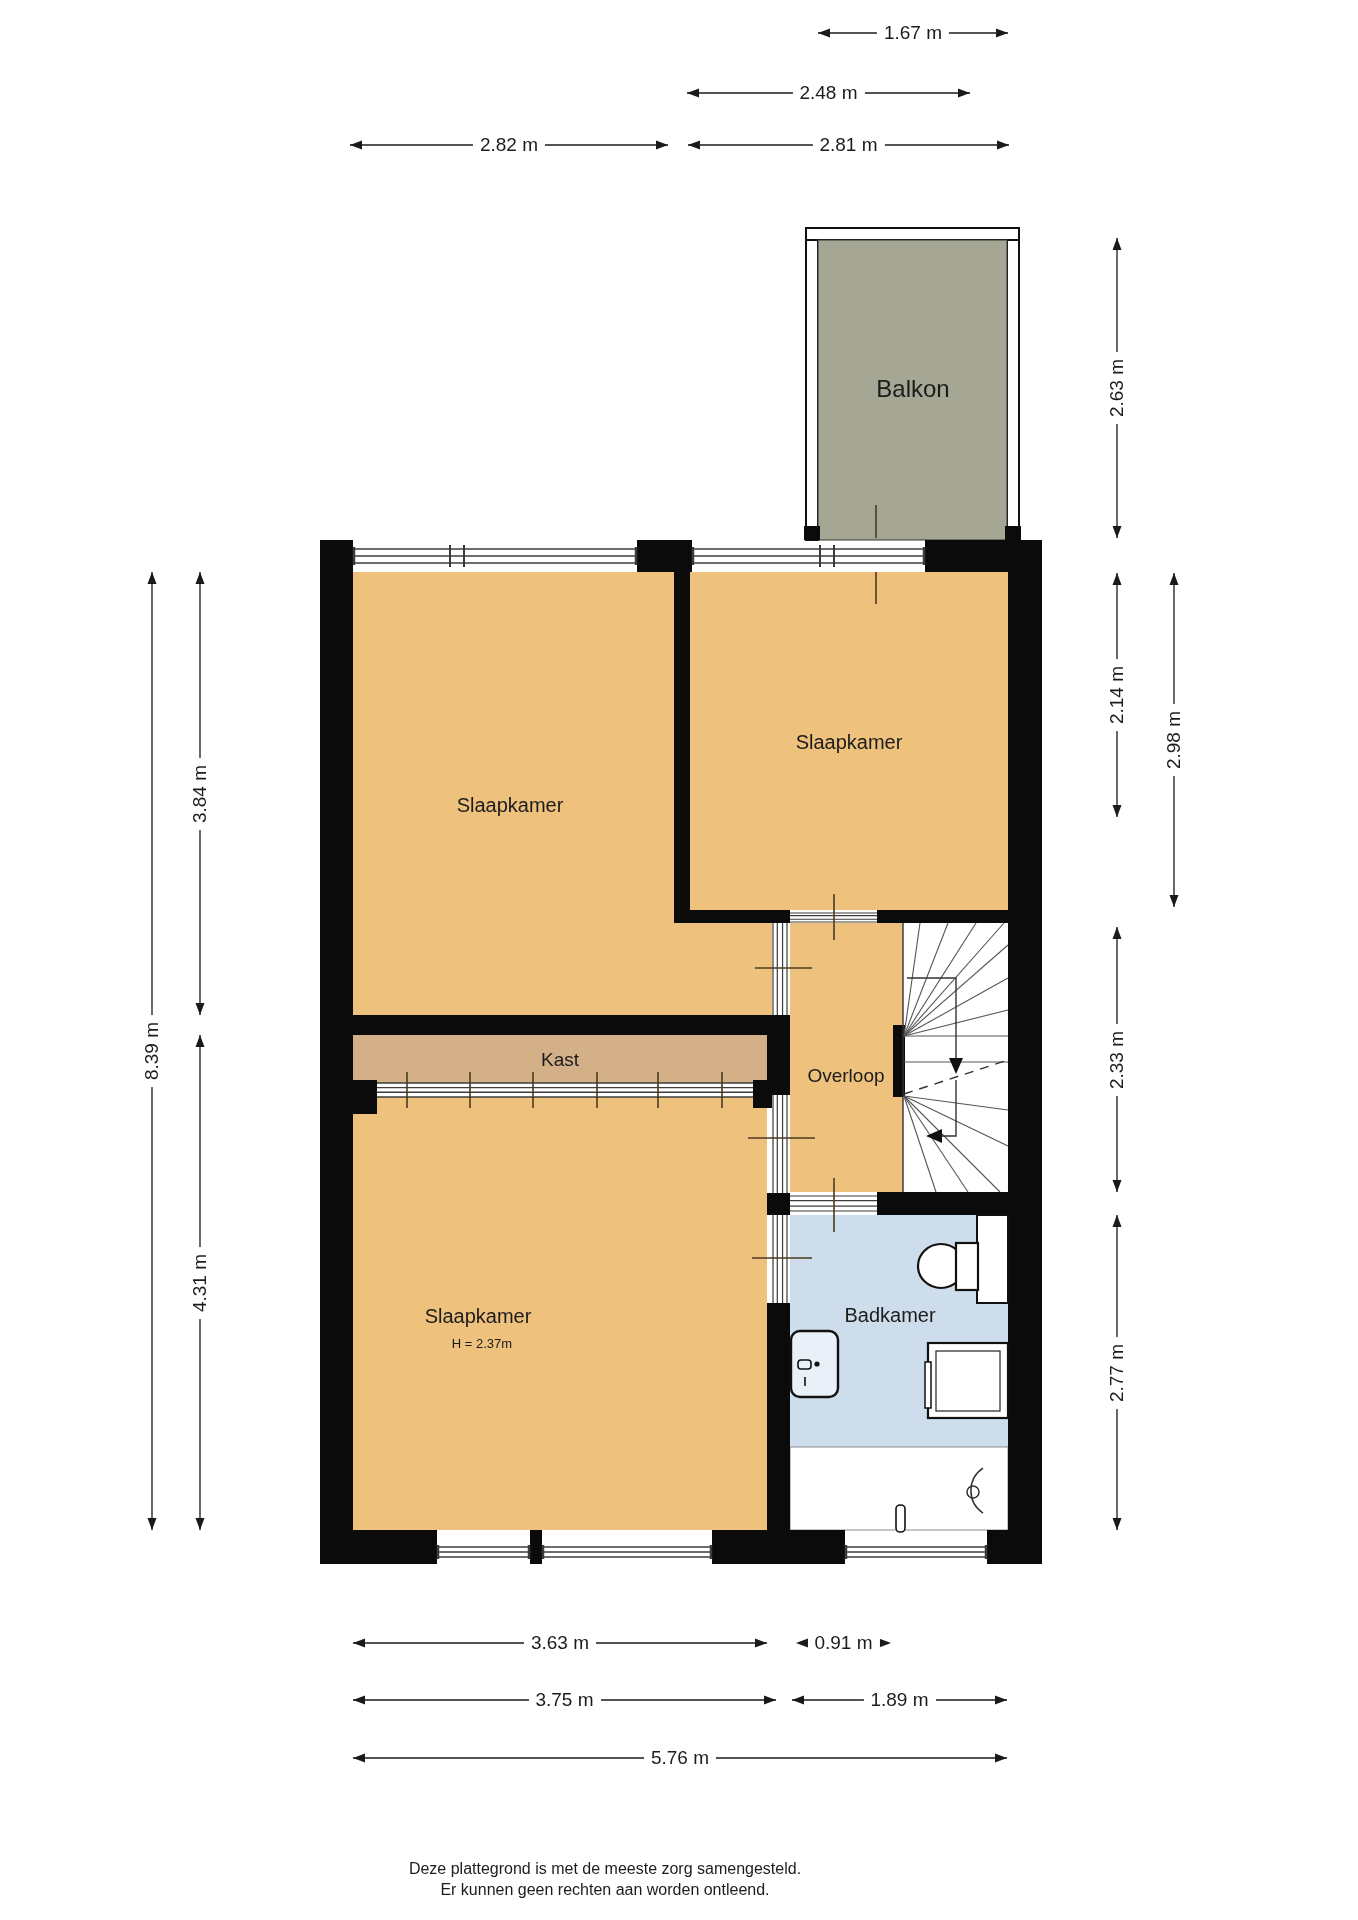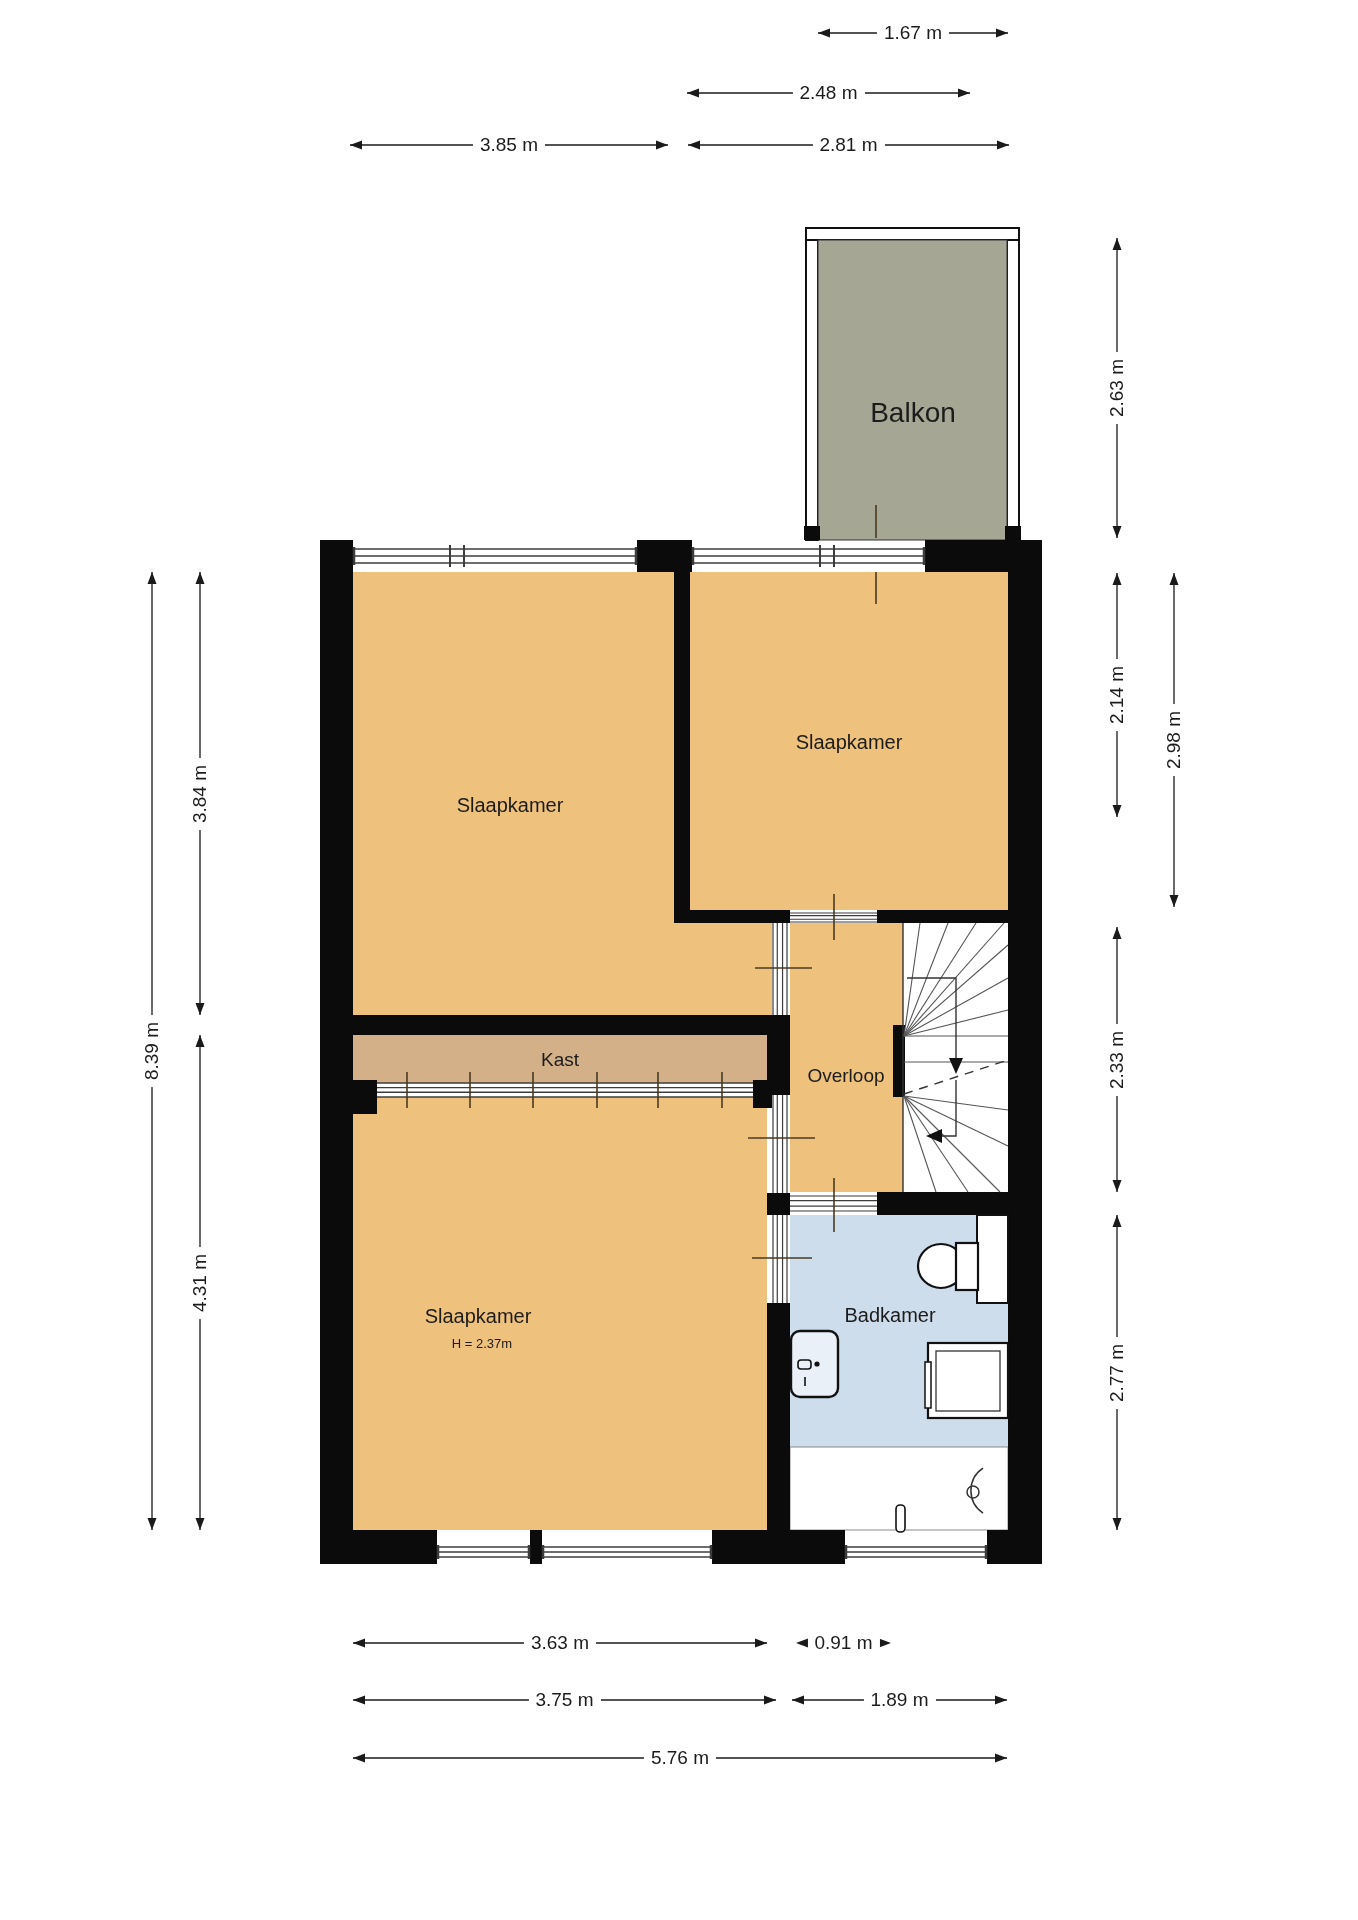--- a/index.html
+++ b/index.html
@@ -211,37 +211,41 @@
       <line x1="1117" y1="927" x2="1117" y2="1192" stroke="#1a1a1a" stroke-width="1.3"></line>
       <polygon points="1117,927 1112.5,939 1121.5,939" fill="#1a1a1a"></polygon>
       <polygon points="1117,1192 1112.5,1180 1121.5,1180" fill="#1a1a1a"></polygon>
       <line x1="1117" y1="1215" x2="1117" y2="1530" stroke="#1a1a1a" stroke-width="1.3"></line>
       <polygon points="1117,1215 1112.5,1227 1121.5,1227" fill="#1a1a1a"></polygon>
       <polygon points="1117,1530 1112.5,1518 1121.5,1518" fill="#1a1a1a"></polygon>
     </svg>
   <div id="texts">
       <div class="dim-text" style="left: 913px; top: 33px;">1.67 m</div>
       <div class="dim-text" style="left: 828.5px; top: 93px;">2.48 m</div>
-      <div class="dim-text" style="left: 509px; top: 145px;">3.85 m</div>
+      <div class="dim-text" style="left: 509px; top: 145px;">2.82 m</div>
       <div class="dim-text" style="left: 848.5px; top: 145px;">2.81 m</div>
       <div class="dim-text" style="left: 560px; top: 1643px;">3.63 m</div>
       <div class="dim-text" style="left: 843.5px; top: 1643px;">0.91 m</div>
       <div class="dim-text" style="left: 564.5px; top: 1700px;">3.75 m</div>
       <div class="dim-text" style="left: 899.5px; top: 1700px;">1.89 m</div>
       <div class="dim-text" style="left: 680px; top: 1758px;">5.76 m</div>
       <div class="dim-text vert" style="left: 152px; top: 1051px;">8.39 m</div>
       <div class="dim-text vert" style="left: 200px; top: 793.5px;">3.84 m</div>
       <div class="dim-text vert" style="left: 200px; top: 1282.5px;">4.31 m</div>
       <div class="dim-text vert" style="left: 1117px; top: 388px;">2.63 m</div>
       <div class="dim-text vert" style="left: 1117px; top: 695px;">2.14 m</div>
       <div class="dim-text vert" style="left: 1174px; top: 740px;">2.98 m</div>
       <div class="dim-text vert" style="left: 1117px; top: 1059.5px;">2.33 m</div>
       <div class="dim-text vert" style="left: 1117px; top: 1372.5px;">2.77 m</div>
-      <div class="room-label" style="left: 913px; top: 389px; font-size: 28px; margin-top: 24px;">Balkon</div>
+      <div class="room-label" style="left: 913px; top: 389px; font-size: 24px;">Balkon</div>
       <div class="room-label" style="left: 510px; top: 805px; font-size: 20px;">Slaapkamer</div>
       <div class="room-label" style="left: 849px; top: 742px; font-size: 20px;">Slaapkamer</div>
       <div class="room-label" style="left: 560px; top: 1060px; font-size: 19px; text-align: center;">Kast</div>
       <div class="room-label" style="left: 846px; top: 1076px; font-size: 19px;">Overloop</div>
       <div class="room-label" style="left: 478px; top: 1316px; font-size: 20px;">Slaapkamer</div>
       <div class="room-label" style="left: 482px; top: 1343px; font-size: 13px;">H = 2.37m</div>
       <div class="room-label" style="left: 890px; top: 1315px; font-size: 20px;">Badkamer</div>
     </div>
+  <div class="footer" id="footer" style="top: 1858px;">
+    <div>Deze plattegrond is met de meeste zorg samengesteld.</div>
+    <div>Er kunnen geen rechten aan worden ontleend.</div>
+  </div>
 </div>
 
 </body></html>

